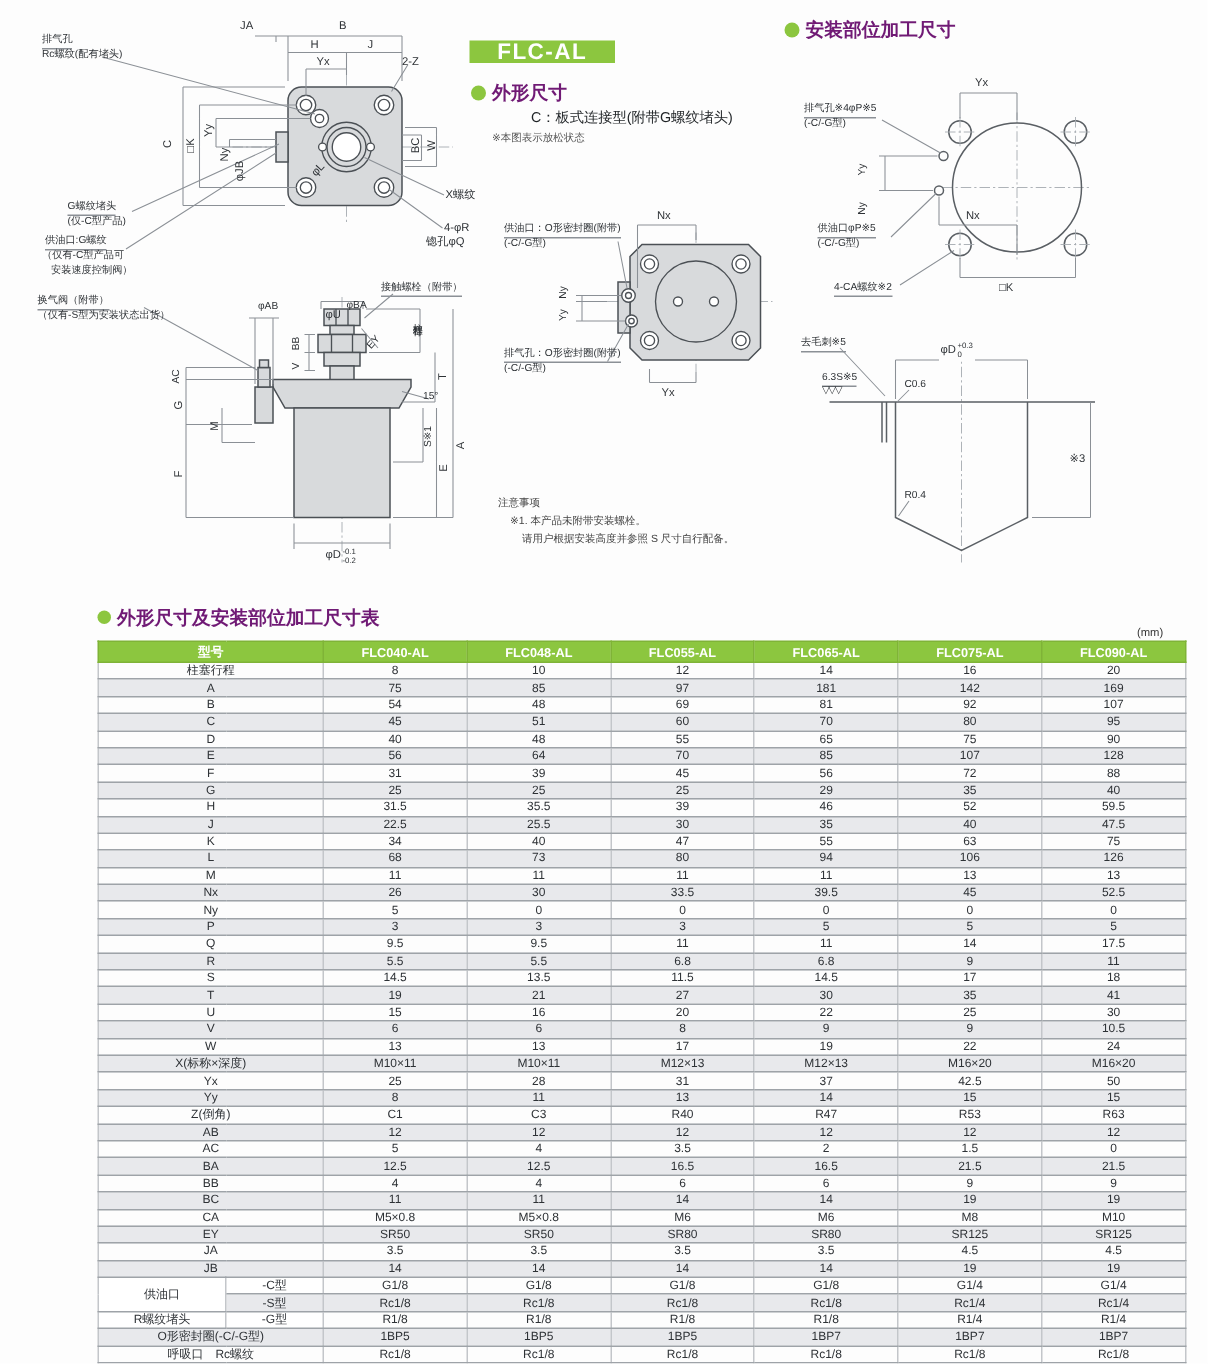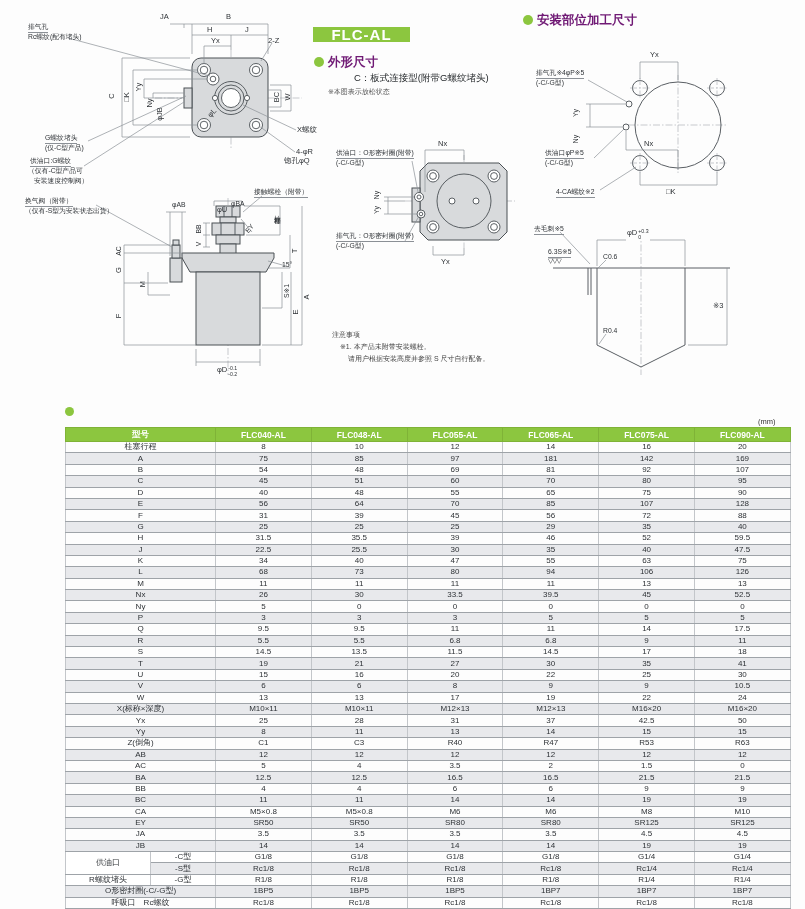--- a/index.html
+++ b/index.html
@@ -230,20 +230,21 @@
     <span>φD</span>
     <span class="tol">
       <span>+0.3</span>
       <span>0</span>
     </span>
   </span>
   <span class="lb whitebg" style="left:712px;top:302px;">※3</span>
   <span class="lb sm" style="left:603px;top:328px;">R0.4</span>
 
   <span class="bullet" style="left:65px;top:407px;width:9px;height:9px;"></span>
+  <span class="h1" style="left:78px;top:404px;">外形尺寸及安装部位加工尺寸表</span>
   <span class="unit">(mm)</span>
 
   <table class="dims">
     <colgroup>
       <col style="width:85px">
         <col style="width:65px">
       <col style="width:95.8px">
         <col style="width:95.8px">
         <col style="width:95.8px">
       <col style="width:95.8px">

